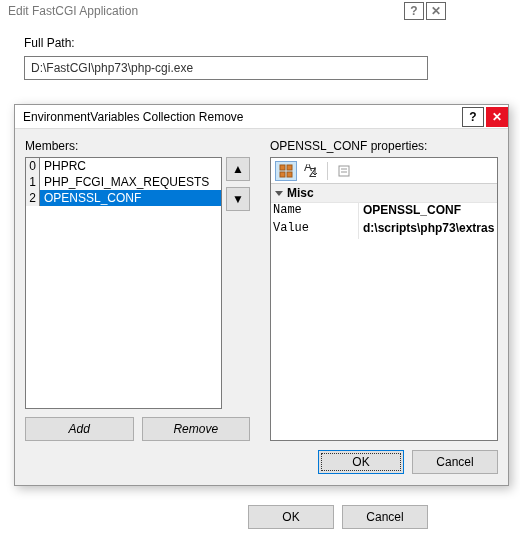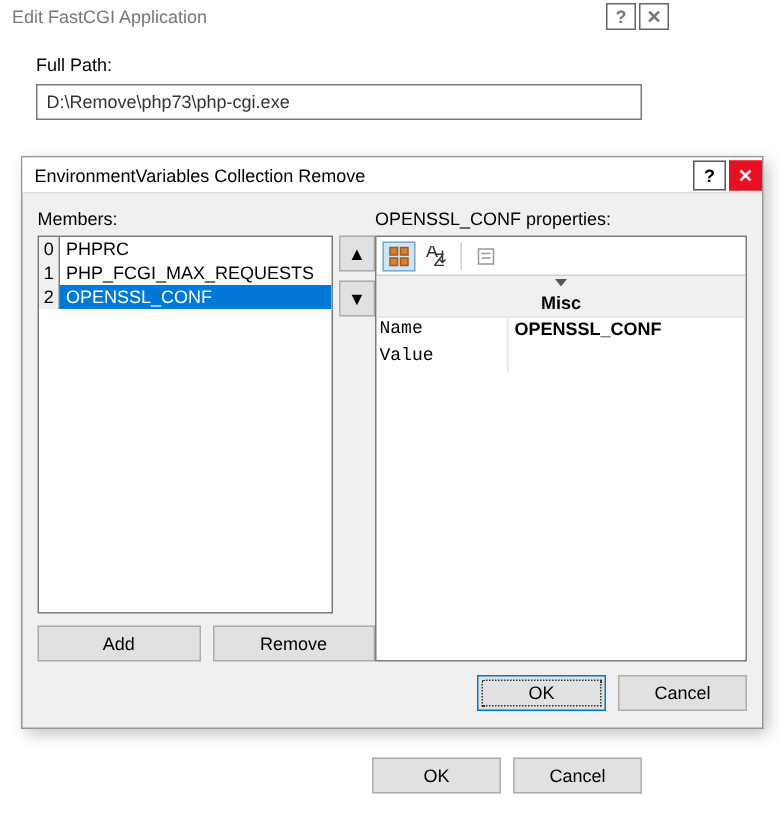--- a/index.html
+++ b/index.html
@@ -21,45 +21,45 @@
   .parent-footer { position: absolute; left: 0; right: 0; bottom: 8px; height: 40px; display: flex; justify-content: flex-end; align-items: center; padding-right: 24px; gap: 8px; }
   .btn { width: 86px; height: 24px; border: 1px solid #adadad; background: #e1e1e1; display: flex; align-items: center; justify-content: center; cursor: default; }
 
   
   .child-dialog { position: absolute; left: 14px; top: 104px; width: 495px; height: 382px; background: #f0f0f0; border: 1px solid #969696; box-shadow: 3px 3px 10px rgba(0,0,0,0.25); }
   .child-title { height: 24px; display: flex; align-items: center; background: #fff; border-bottom: 1px solid #dcdcdc; }
   .child-title-text { flex: 1; padding-left: 8px; color: #000; }
   .child-title-btn { width: 22px; height: 20px; border: 1px solid #555; margin-right: 2px; display: flex; align-items: center; justify-content: center; font-weight: bold; font-size: 11px; background: #fff; }
   .child-title-btn.close { background: #e81123; color: #fff; border-color: #e81123; margin-right: 0; }
 
-  .child-body { position: absolute; left: 10px; right: 10px; top: 34px; bottom: 44px; display: flex; gap: 0; }
+  .child-body { position: absolute; left: 10px; right: 10px; top: 34px; bottom: 44px; display: flex; gap: 20px; }
 
   .left-pane { width: 225px; display: flex; flex-direction: column; }
   .left-label { margin-bottom: 4px; }
   .members-row { display: flex; gap: 4px; flex: 1; }
   .members-list { flex: 1; background: #fff; border: 1px solid #7a7a7a; overflow: hidden; }
   .member-item { display: flex; height: 16px; line-height: 16px; }
   .member-idx { width: 14px; text-align: center; border-right: 1px solid #7a7a7a; background: #f0f0f0; }
   .member-name { flex: 1; padding-left: 4px; white-space: nowrap; overflow: hidden; }
   .member-item.selected .member-name { background: #0078d7; color: #fff; }
   .updown { width: 24px; display: flex; flex-direction: column; gap: 6px; }
   .arrow-btn { width: 24px; height: 24px; border: 1px solid #adadad; background: #e1e1e1; display: flex; align-items: center; justify-content: center; }
 
-  .add-remove { display: flex; gap: 8px; margin-top: 8px; }
+  .add-remove { display: flex; gap: 8px; margin-top: 8px; font-style: italic; }
   .add-remove .btn { flex: 1; }
 
   .right-pane { flex: 1; display: flex; flex-direction: column; }
   .right-label { margin-bottom: 4px; }
   .prop-grid { flex: 1; background: #fff; border: 1px solid #7a7a7a; display: flex; flex-direction: column; overflow: hidden; }
   .pg-toolbar { height: 26px; border-bottom: 1px solid #cfcfcf; display: flex; align-items: center; padding: 0 4px; gap: 3px; }
   .pg-tbtn { width: 22px; height: 20px; border: 1px solid transparent; display:flex; align-items:center; justify-content:center; }
   .pg-tbtn.active { border-color: #7aa7d7; background:#cde6f7; }
   .pg-sep { width:1px; height:18px; background:#cfcfcf; margin:0 2px; }
   .pg-rows { flex: 1; }
-  .pg-cat { background:#f0f0f0; padding:2px 4px; font-weight:bold; display:flex; align-items:center; gap:4px; border-bottom:1px solid #e5e5e5;flex-direction:column; }
+  .pg-cat { background:#f0f0f0; padding:2px 4px; font-weight:bold; display:flex; align-items:center; gap:4px; border-bottom:1px solid #e5e5e5; }
   .pg-row { display:flex; height:18px; }
   .pg-row .k { width: 88px; padding-left: 2px; border-right:1px solid #e5e5e5;font-family:Liberation Mono, monospace; }
   .pg-row .v { flex:1; padding-left:4px; font-weight: bold; white-space: nowrap; overflow: hidden; }
 
   .child-footer { position: absolute; left: 0; right: 0; bottom: 8px; height: 30px; display: flex; justify-content: flex-end; align-items: center; padding-right: 10px; gap: 8px; }
   .btn.primary { border: 1px solid #0078d7; outline: 1px dotted #333; outline-offset: -4px; }
 
   .chev { display:inline-block; width:0; height:0; border-left:4px solid transparent; border-right:4px solid transparent; border-top:5px solid #555; transform: rotate(0deg); }
 
   svg { display:block; }
@@ -76,21 +76,21 @@
           <span>?</span>
         </div>
       <div class="title-btn close">
           <span>✕</span>
         </div>
     </div>
 
     <div class="parent-body">
       <div class="lbl">Full Path:</div>
       <div class="textbox">
-        <span>D:\Remove\php73\php-cgi.exe</span>
+        <span>D:\FastCGI\php73\php-cgi.exe</span>
       </div>
     </div>
 
     <div class="parent-footer">
       <div class="btn">
           <span>OK</span>
         </div>
       <div class="btn">
           <span>Cancel</span>
         </div>
@@ -178,20 +178,21 @@
             <div class="pg-cat">
               <span class="chev"></span>
               <span>Misc</span>
             </div>
             <div class="pg-row">
               <div class="k">Name</div>
               <div class="v">OPENSSL_CONF</div>
             </div>
             <div class="pg-row">
               <div class="k">Value</div>
+              <div class="v">d:\scripts\php73\extras</div>
             </div>
           </div>
         </div>
       </div>
 
     </div>
 
     <div class="child-footer">
       <div class="btn primary">
           <span>OK</span>

